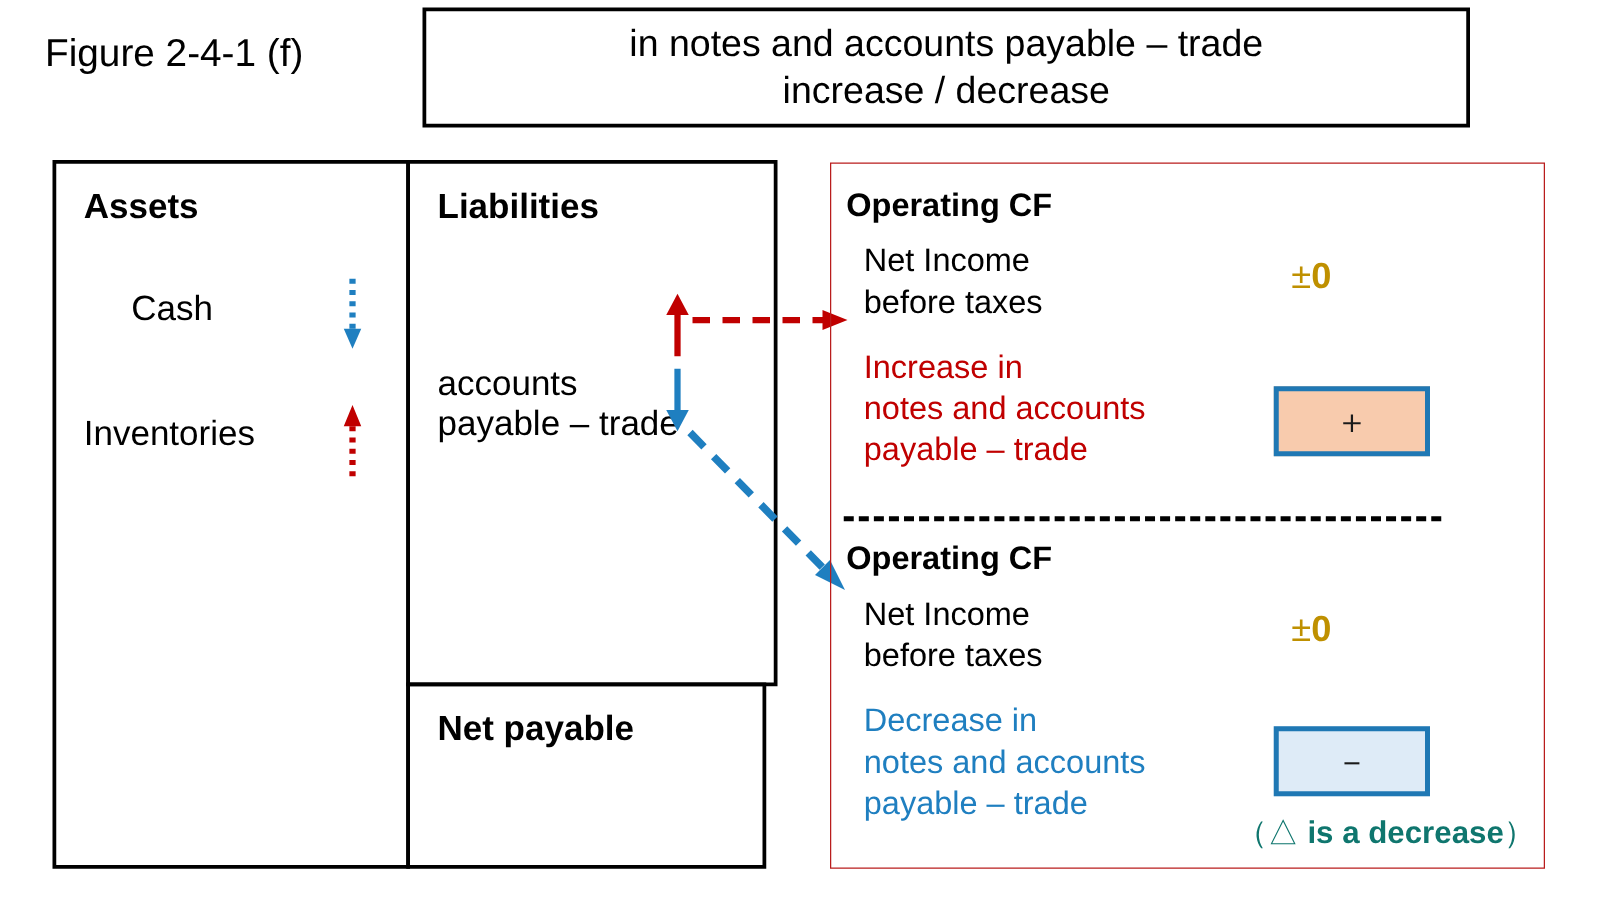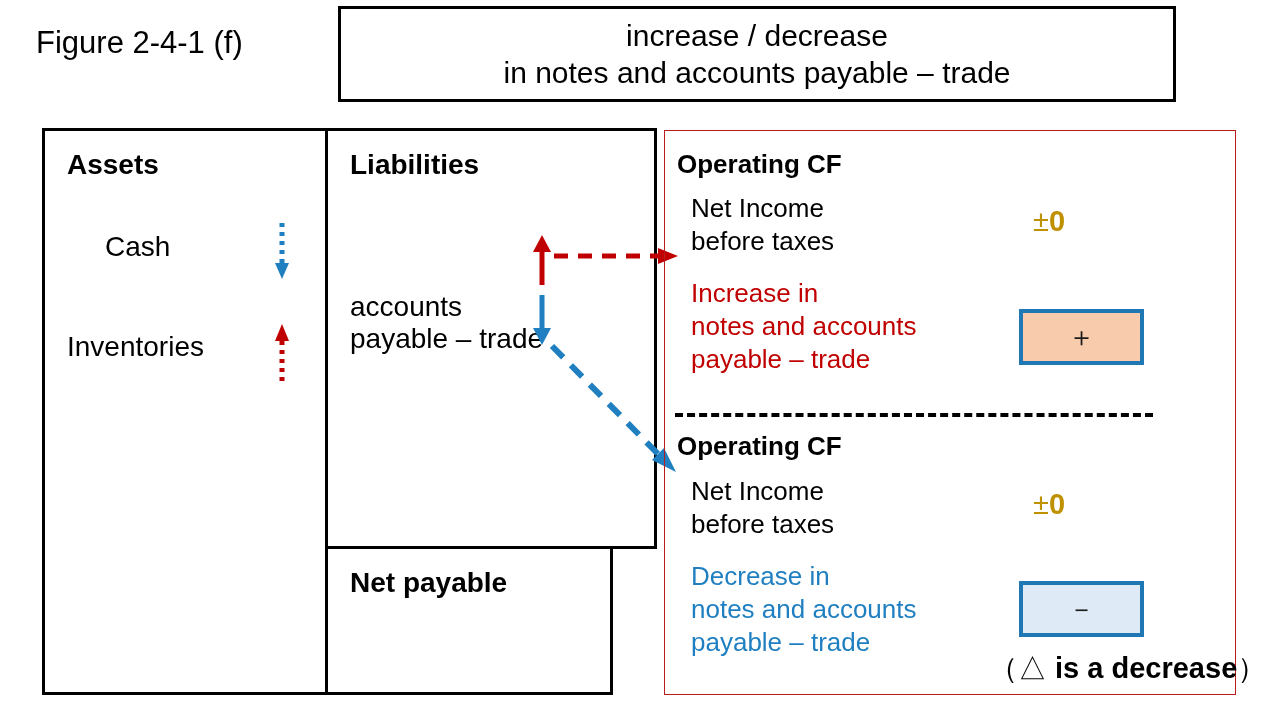--- a/index.html
+++ b/index.html
@@ -61,21 +61,21 @@
     position: absolute;
     left: 325px;
     top: 128px;
     width: 288px;
     height: 567px;
     box-sizing: border-box;
   }
   #bs-liab {
     position: absolute;
     left: 0; top: 0;
-    width: 332px;
+    width: 297px;
     height: 421px;
     border: 3px solid #000;
     box-sizing: border-box;
     padding-left: 48px;
   }
   #bs-netassets {
     position: absolute;
     left: 0; top: 418px;
     width: 288px;
     height: 149px;
@@ -186,36 +186,36 @@
   }
   #box-plus {
     background: #F8CBAD;
   }
   #box-minus {
     background: #DEEBF7;
   }
 
   #decrease-note {
     position: absolute;
-    font-size: 29px;
-    color: #000000;
+    font-size: 25px;
+    color: #0f766e;
     white-space: nowrap;
   }
   #decrease-note b { font-weight: bold; }
   #decrease-note .paren { font-weight: normal; }
   #decrease-note .tri { font-weight: normal; }
 </style>
 </head>
 <body>
 
 <div id="figure-label">Figure 2-4-1 (f)</div>
 
 <div id="title-box">
+  <div class="tline">in notes and accounts payable – trade</div>
   <div class="tline">increase / decrease</div>
-  <div class="tline">in notes and accounts payable – trade</div>
 </div>
 
 <div id="bs-assets">
   <div class="bs-head">Assets</div>
 
   <div class="bs-item" style="left:22px; top:100px;margin-left:38px;">Cash</div>
   <div class="dotted-arrow" style="left:228px; top:90px;">
     <svg width="18" height="62" viewBox="0 0 18 62">
       <line x1="9" y1="2" x2="9" y2="42" stroke="#1F7FC0" stroke-width="5" stroke-dasharray="4 5"></line>
       <polygon points="9,58 2,42 16,42" fill="#1F7FC0"></polygon>

